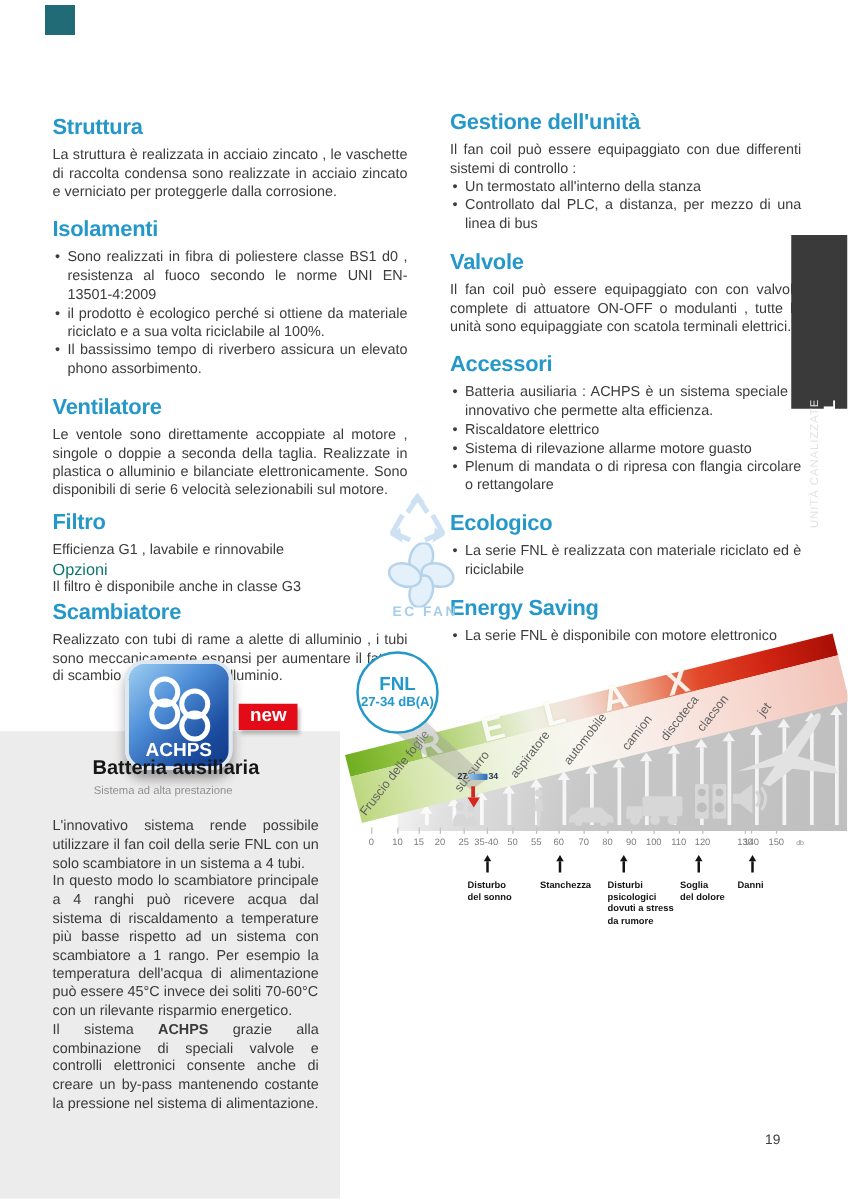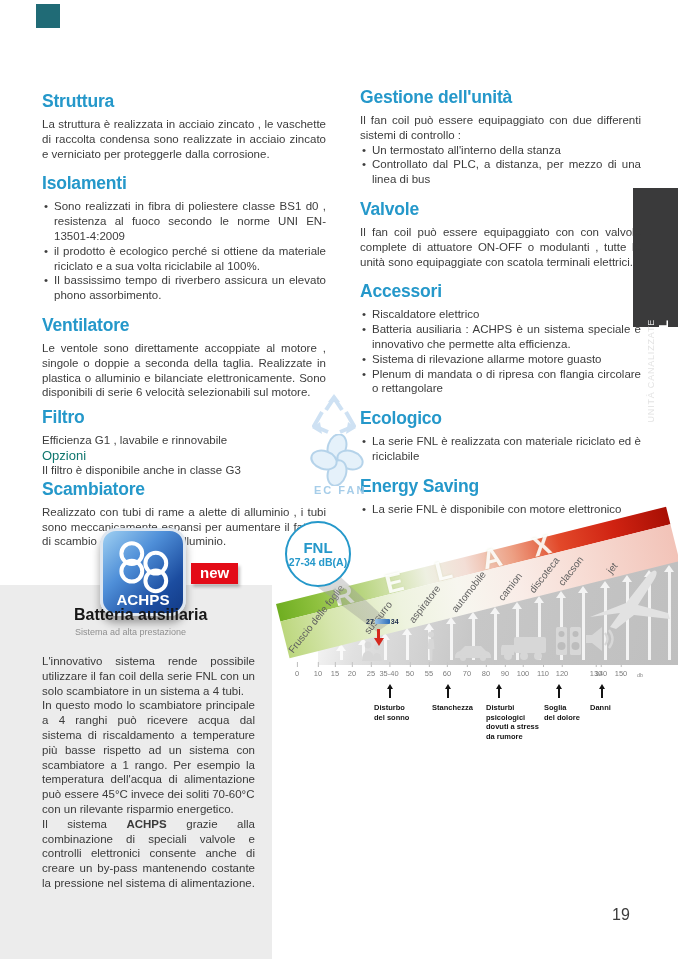--- a/index.html
+++ b/index.html
@@ -87,21 +87,21 @@
     background:linear-gradient(135deg,#9fd0f2 0%,#4f8fd8 38%,#1c4da0 75%,#123a86 100%);
     border:3px solid #dfe7f0;box-shadow:0 7px 9px rgba(0,0,0,.35);}
   .achps-logo svg{width:100%;height:100%;}
   .new-badge{left:191px;top:563px;background:#e30b17;color:#fff;font-weight:700;font-size:15px;
     padding:1px 9px 3px 9px;z-index:4;box-shadow:2px 3px 3px rgba(0,0,0,.25);}
   .aux-title{left:74px;top:606px;font-size:16px;font-weight:700;color:#161616;z-index:4;}
   .aux-sub{left:75px;top:627px;font-size:9px;color:#8f8f8f;z-index:4;}
   .aux-text{left:42px;top:654px;width:213px;font-size:11.5px;line-height:14.8px;text-align:justify;color:#3a3a3a;z-index:4;}
   .aux-text p{margin:0;}
 
-  .page-num{left:612px;top:906px;font-size:16px;color:#3c3c3c;}
+  .page-num{left:612px;top:906px;font-size:11px;color:#3c3c3c;}
 </style>
 </head>
 <body>
 
 <div class="abs corner-square"></div>
 
 <div class="abs side-tab">
   <span class="tab-cat">UNITÀ CANALIZZATE</span>
   <span class="tab-model">FNL</span>
 </div>
@@ -135,22 +135,22 @@
   <ul>
     <li>Un termostato all'interno della stanza</li>
     <li>Controllato dal PLC, a distanza, per mezzo di una linea di bus</li>
   </ul>
 
   <h2>Valvole</h2>
   <p>Il fan coil può essere equipaggiato con con valvole complete di attuatore ON-OFF o modulanti , tutte le unità sono equipaggiate con scatola terminali elettrici.</p>
 
   <h2>Accessori</h2>
   <ul>
+    <li>Batteria ausiliaria : ACHPS è un sistema speciale e innovativo che permette alta efficienza.</li>
     <li>Riscaldatore elettrico</li>
-    <li>Batteria ausiliaria : ACHPS è un sistema speciale e innovativo che permette alta efficienza.</li>
     <li>Sistema di rilevazione allarme motore guasto</li>
     <li>Plenum di mandata o di ripresa con flangia circolare o rettangolare</li>
   </ul>
 
   <h2>Ecologico</h2>
   <ul>
     <li>La serie FNL è realizzata con materiale riciclato ed è riciclabile</li>
   </ul>
 
   <h2>Energy Saving</h2>

